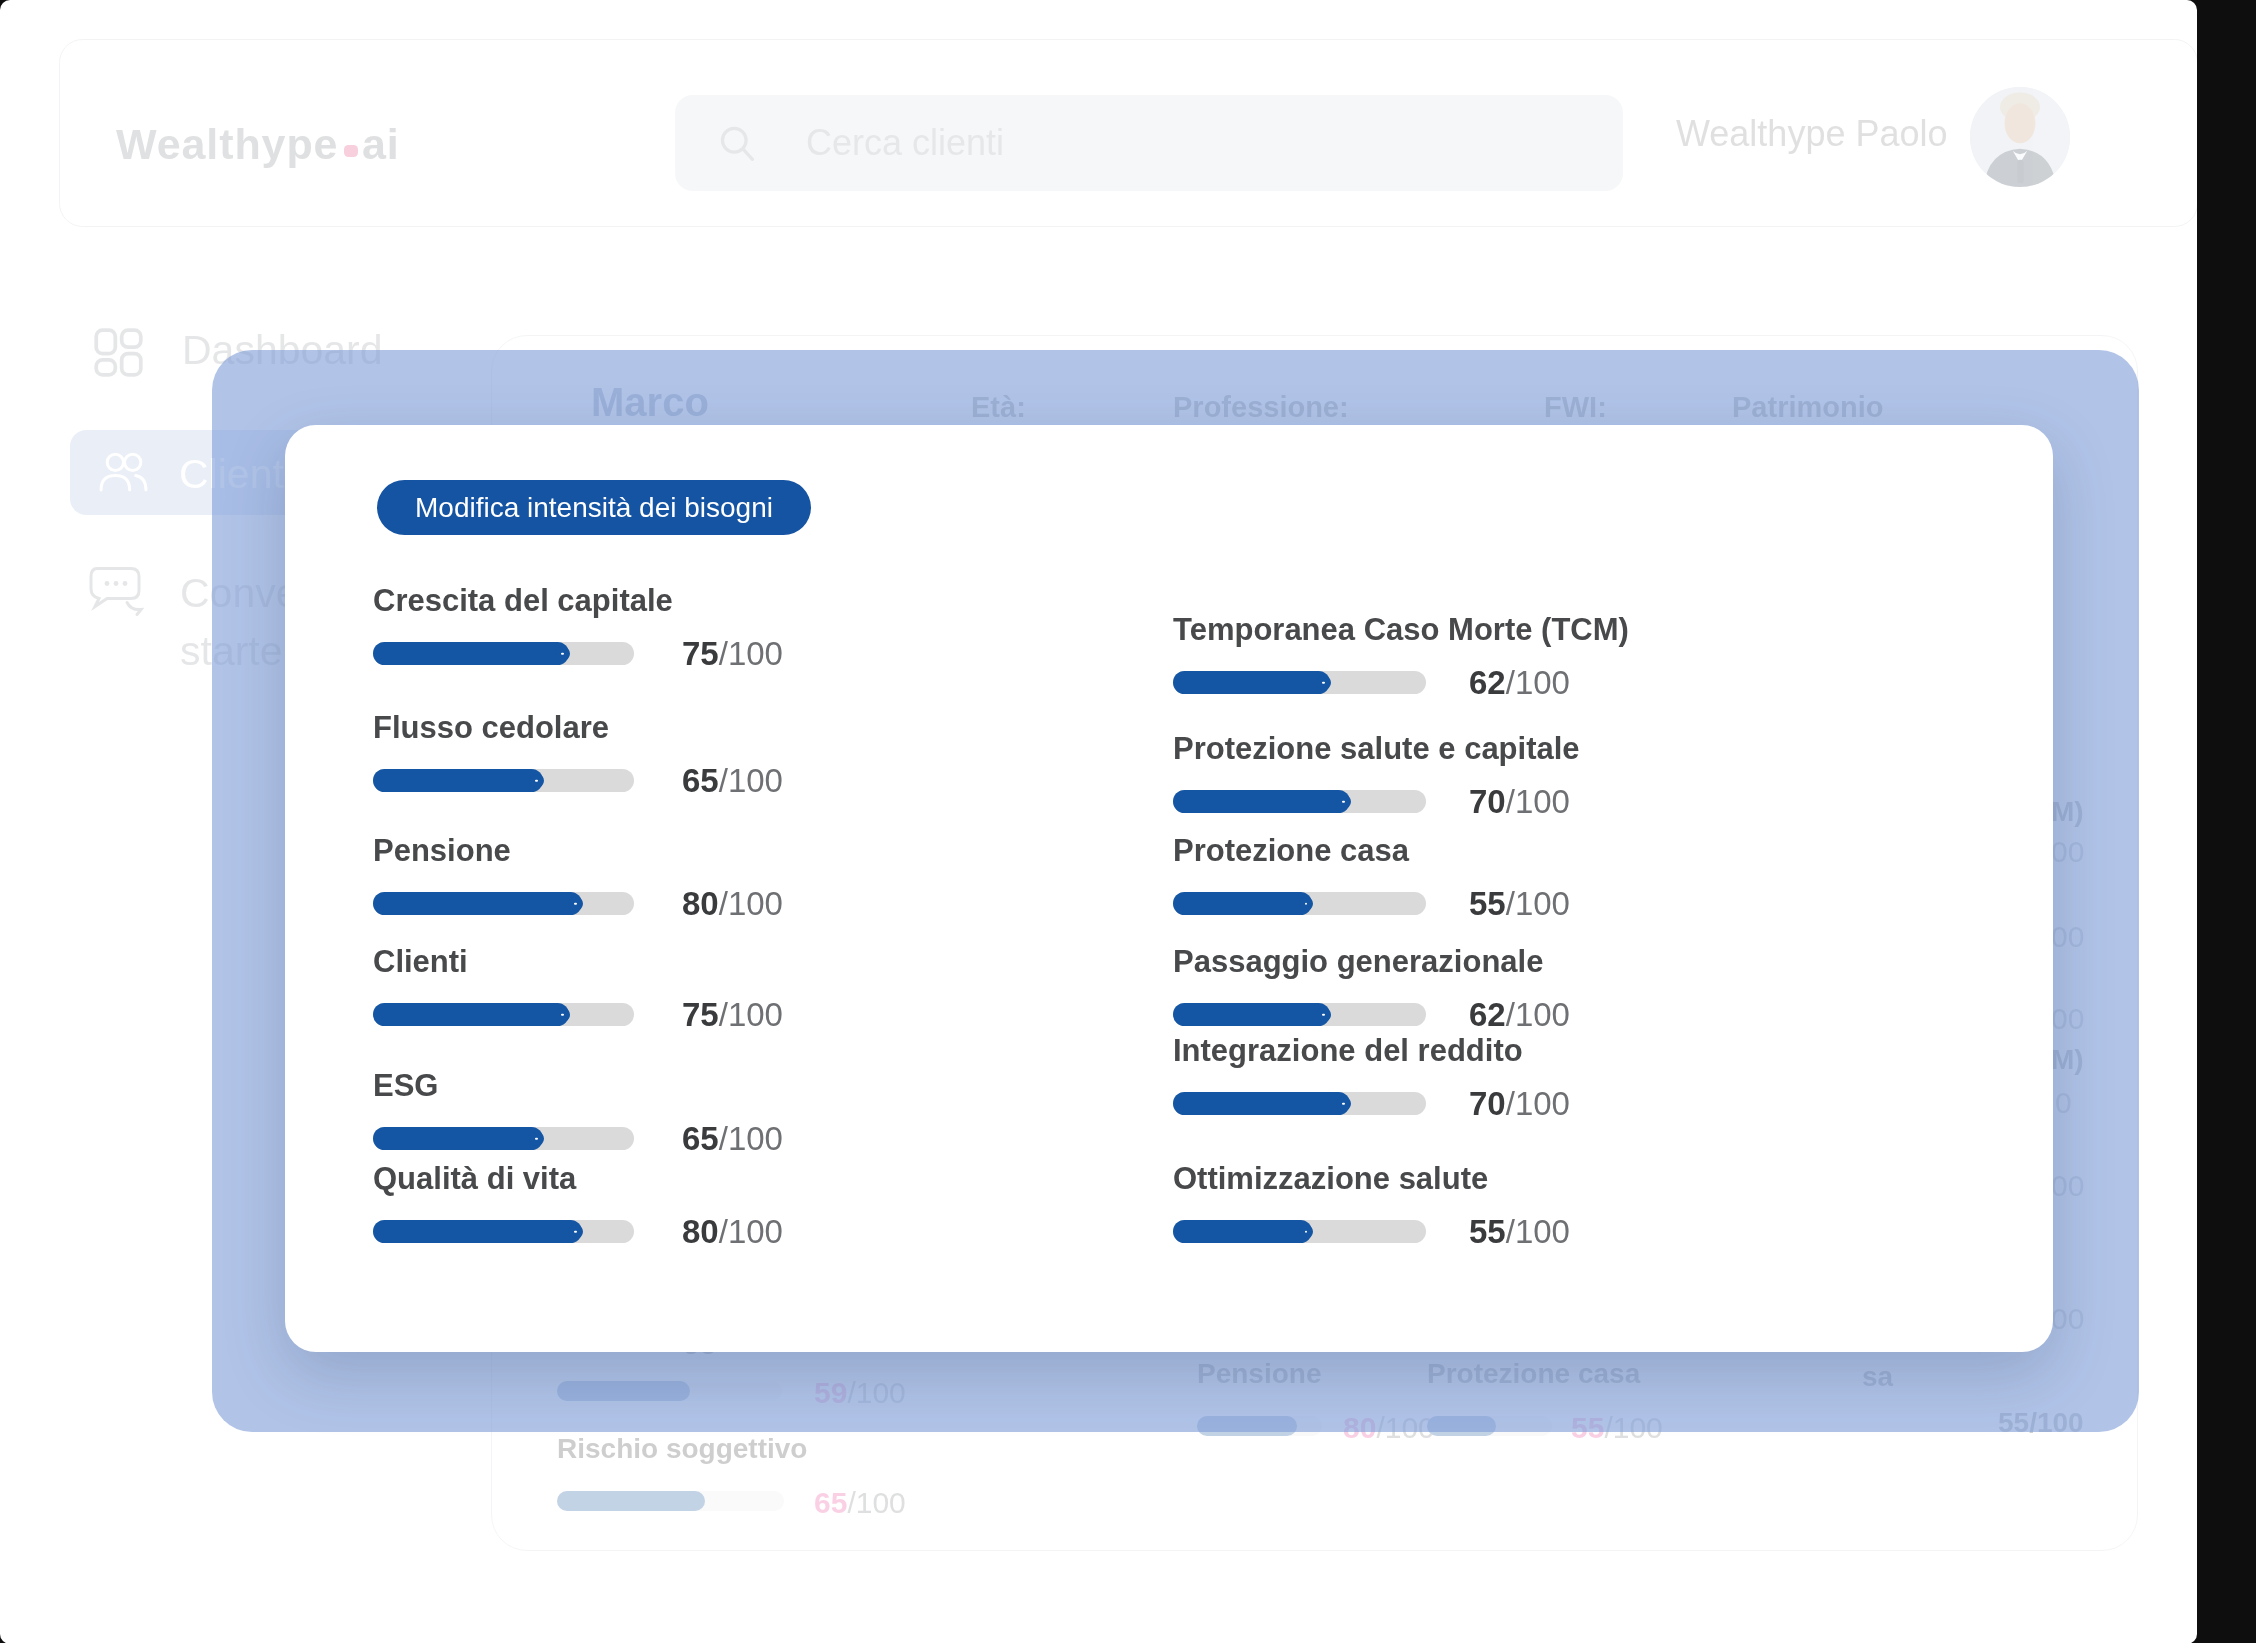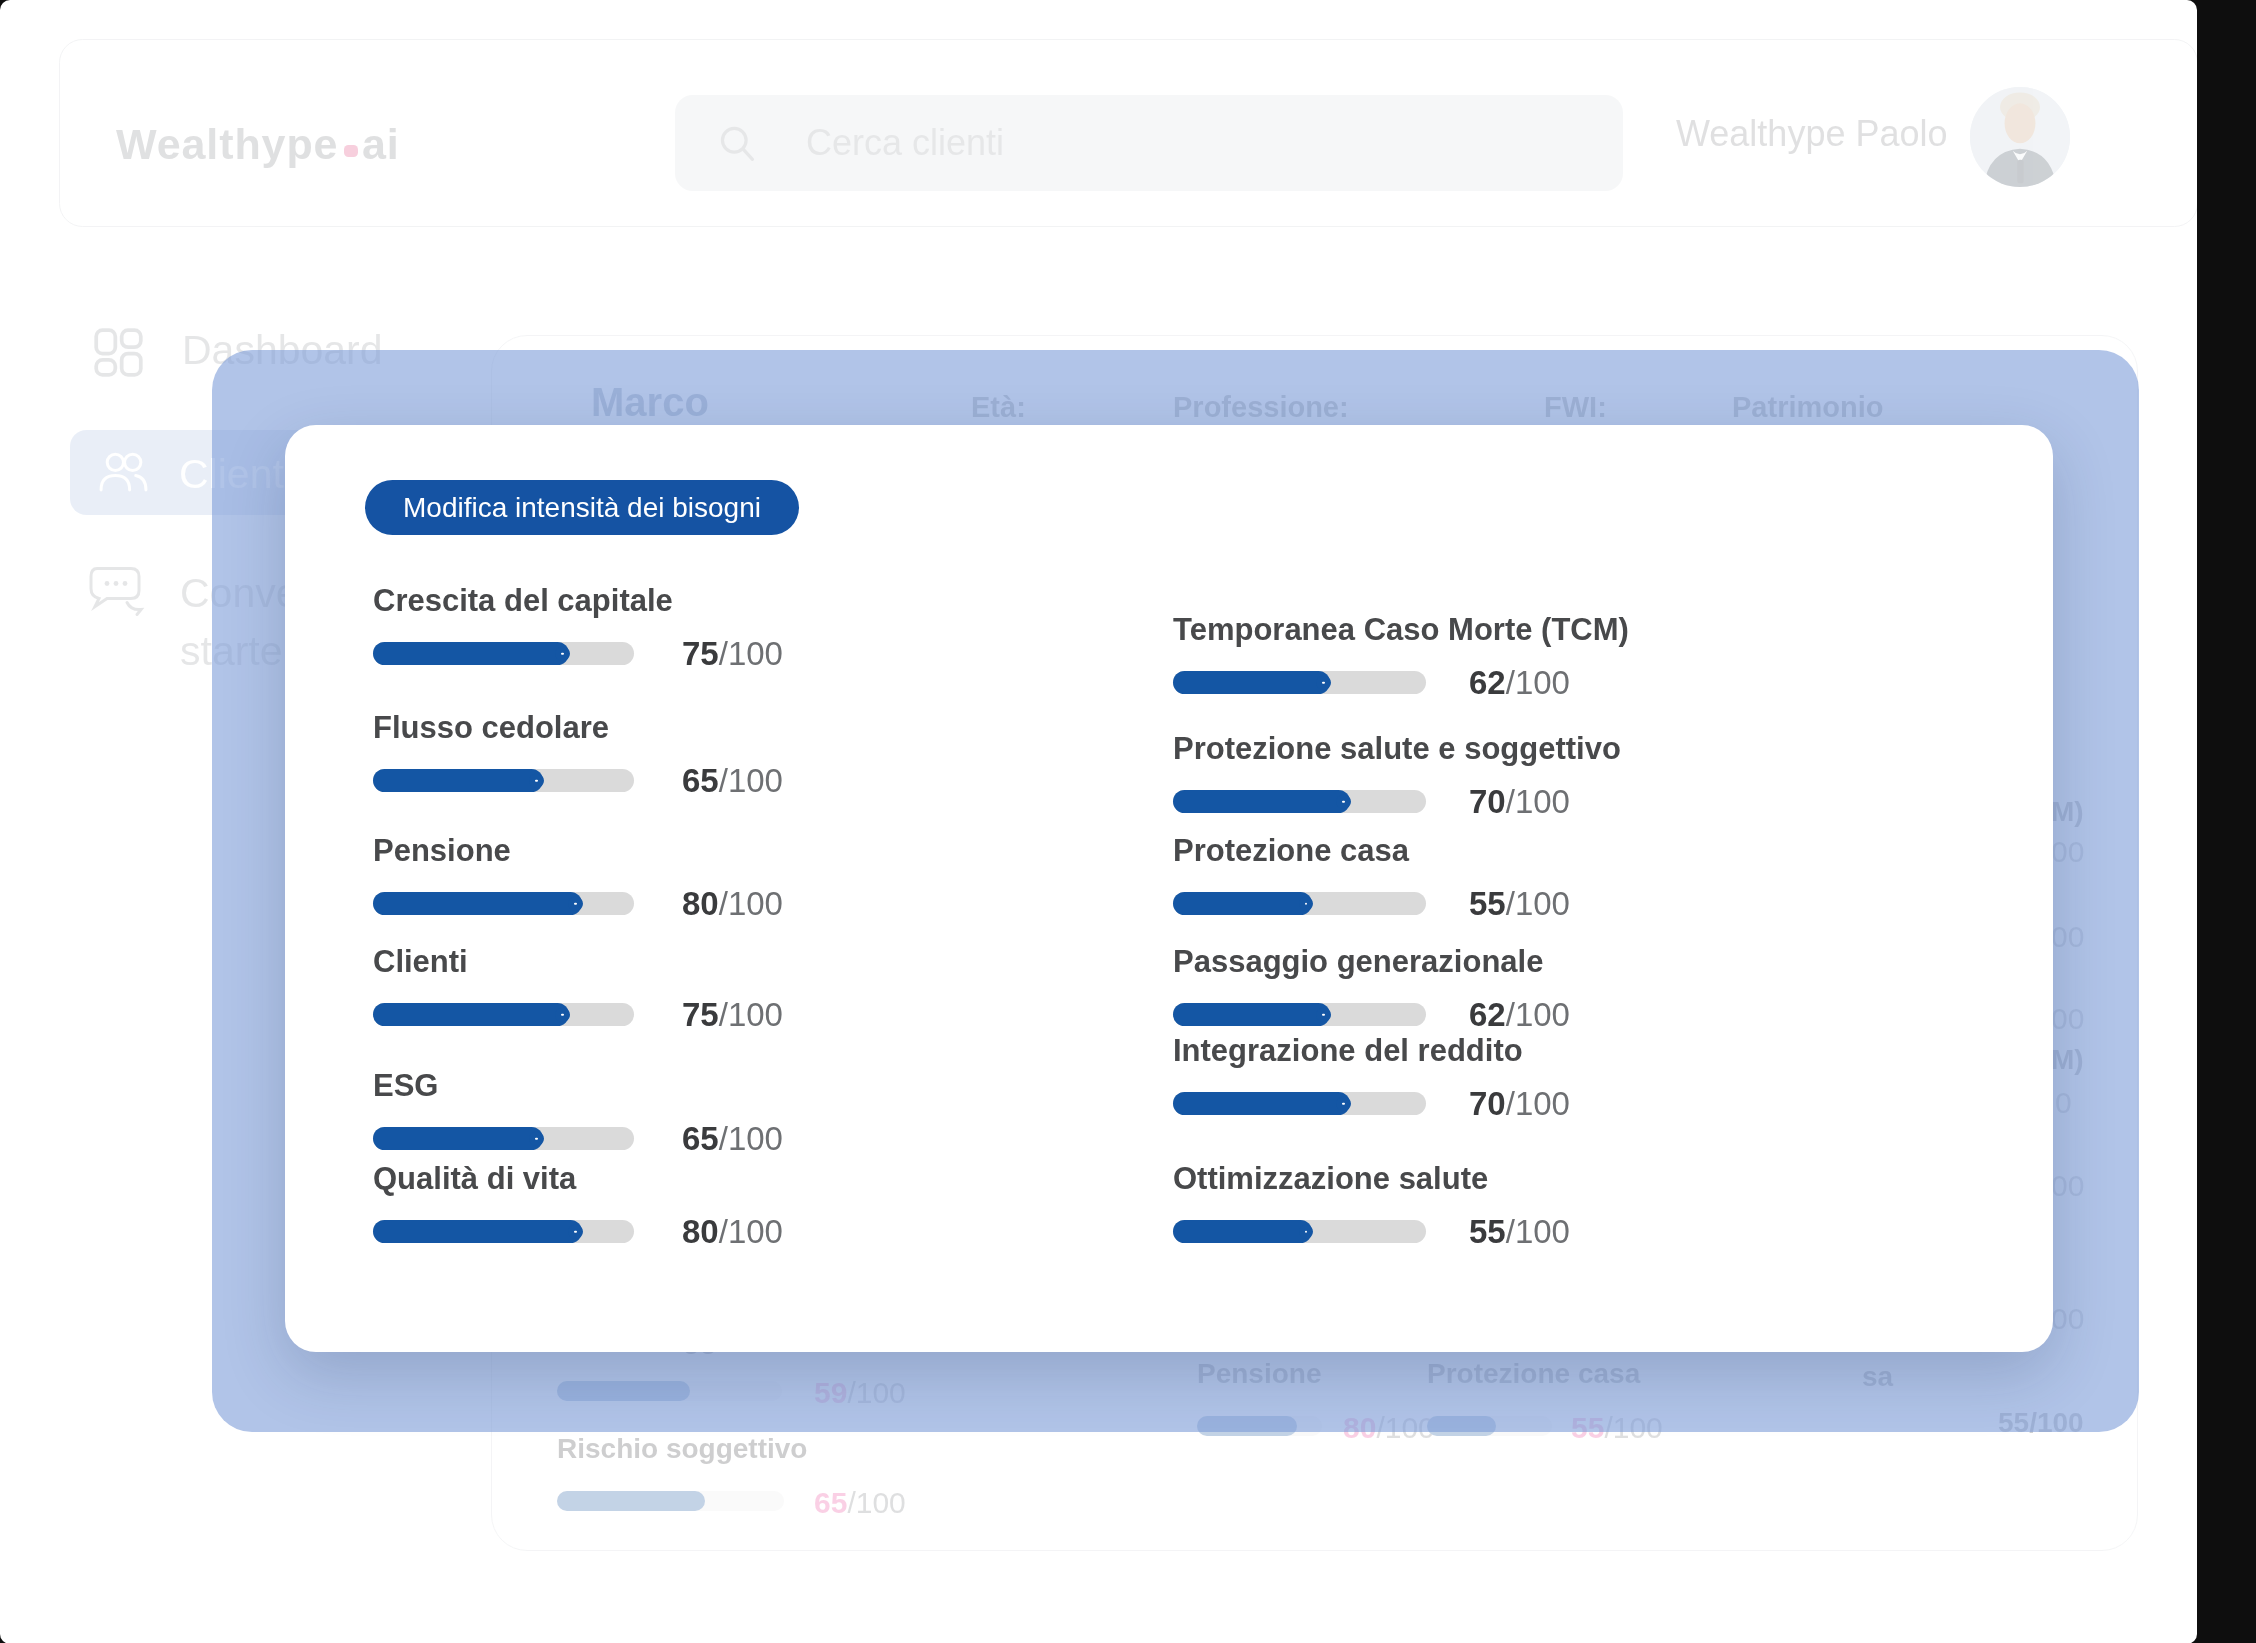--- a/index.html
+++ b/index.html
@@ -46,21 +46,21 @@
   .bgrow .bval{position:absolute;top:53px;font-size:30px;color:#808286;}
   .bgrow .bval b{color:#ec4899;}
   .frag{position:absolute;font-size:30px;color:#808286;white-space:nowrap;}
   .frag.bold{font-weight:700;color:#3F4145;font-size:28px;}
   
   .overlay{position:absolute;left:212px;top:350px;width:1927px;height:1082px;
     border-radius:40px;background:rgba(125,157,216,0.60);}
   
   .modal{position:absolute;left:285px;top:425px;width:1768px;height:927px;background:#ffffff;
     border-radius:31px;box-shadow:0 22px 64px rgba(20,40,80,0.20);}
-  .modal-title-btn{position:absolute;left:80px;top:55px;height:55px;border:none;border-radius:28px;
+  .modal-title-btn{position:absolute;left:92px;top:55px;height:55px;border:none;border-radius:28px;
     background:#1553A3;color:#ffffff;font-family:"Liberation Sans",sans-serif;font-size:28px;
     padding:0 38px;display:flex;align-items:center;cursor:pointer;text-align:right;}
   .srow{position:absolute;}
   .slabel{font-size:31px;font-weight:700;color:#48494B;}
   .sline{display:flex;align-items:center;margin-top:15.5px;}
   .strack{position:relative;height:23.6px;border-radius:11.8px;background:#DADADA;cursor:pointer;}
   .sfill{position:absolute;left:0;top:0;height:23.6px;border-radius:11.8px;background:#1456A4;}
   .sthumb{position:absolute;top:50%;transform:translateY(-50%);width:14.5px;height:14.5px;
     border:6.4px solid #1456A4;background:#ffffff;border-radius:50%;cursor:grab;}
   .sval{font-size:33px;color:#6E7073;white-space:nowrap;}
@@ -257,21 +257,21 @@
           <div class="slabel">Temporanea Caso Morte (TCM)</div>
           <div class="sline">
             <div class="strack">
               <div class="sfill" style="width: 62%;"></div>
               <div class="sthumb" style="left: calc(62% - 13.6px);"></div>
             </div>
             <div class="sval"><b>62</b><span>/100</span></div>
           </div>
         </div>
         <div class="srow" style="left: 888px; top: 306px;">
-          <div class="slabel">Protezione salute e soggettivo</div>
+          <div class="slabel">Protezione salute e capitale</div>
           <div class="sline">
             <div class="strack">
               <div class="sfill" style="width: 70%;"></div>
               <div class="sthumb" style="left: calc(70% - 13.6px);"></div>
             </div>
             <div class="sval"><b>70</b><span>/100</span></div>
           </div>
         </div>
         <div class="srow" style="left: 888px; top: 408px;">
           <div class="slabel">Protezione casa</div>

